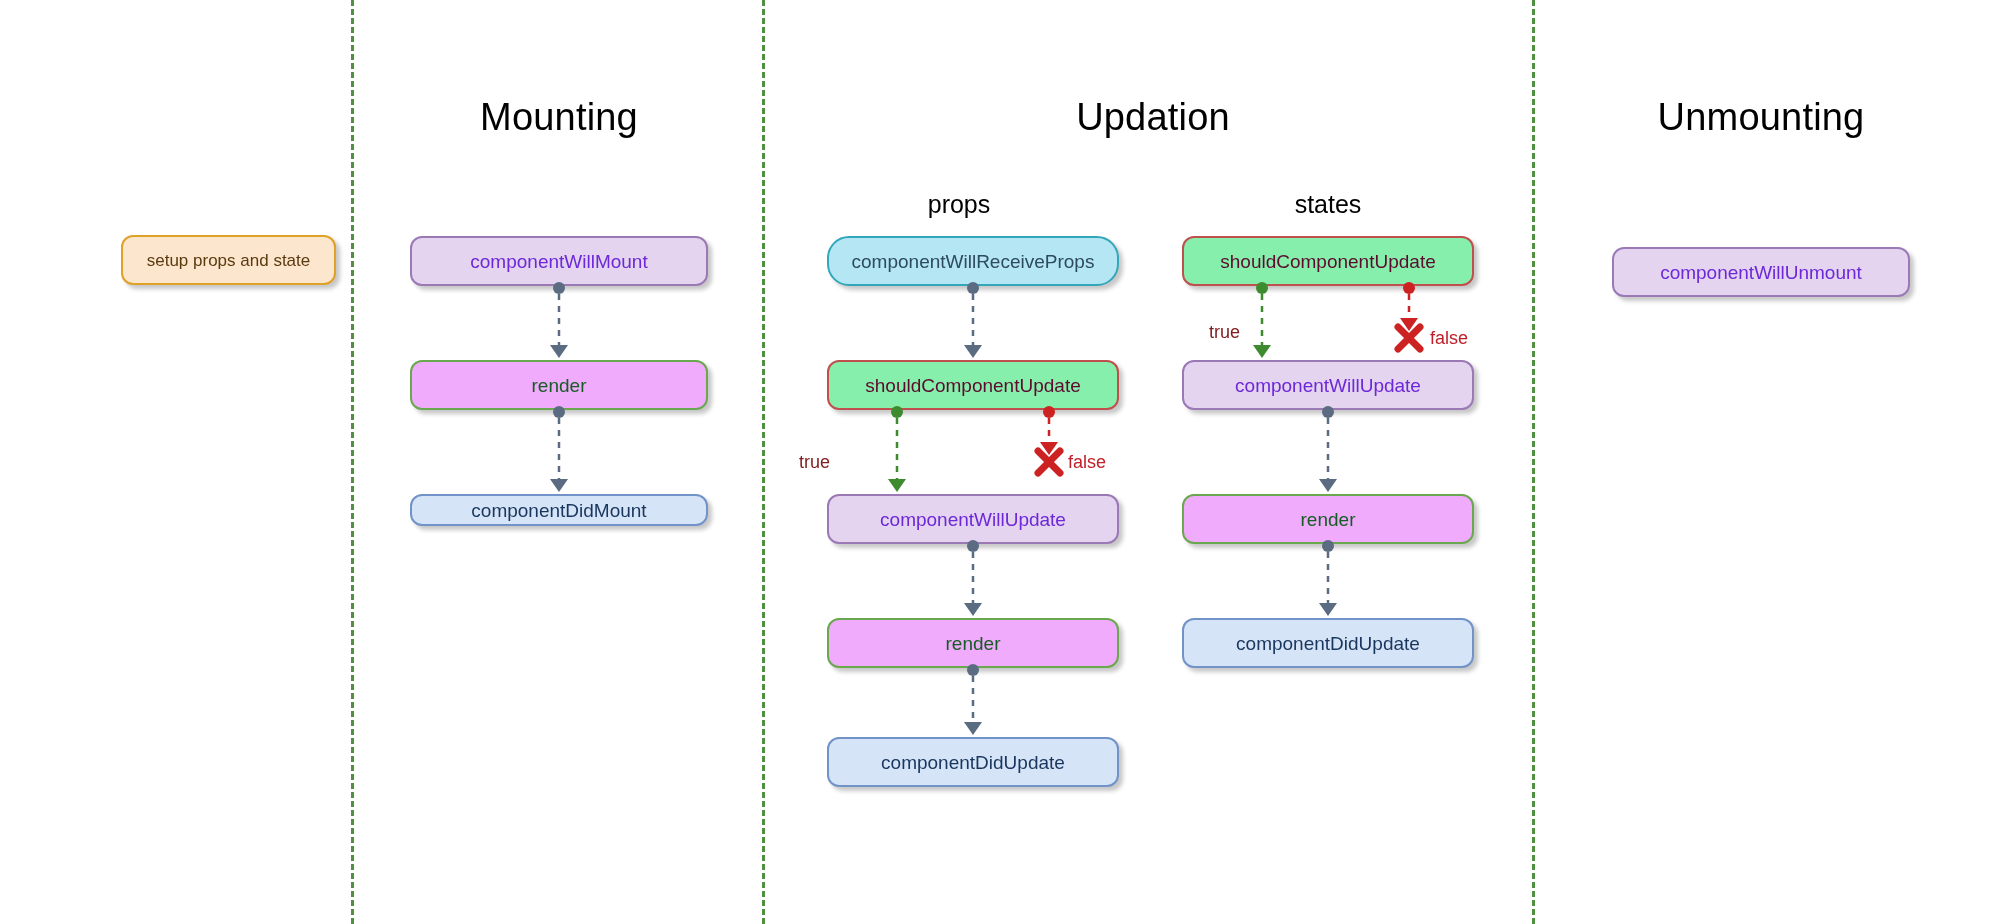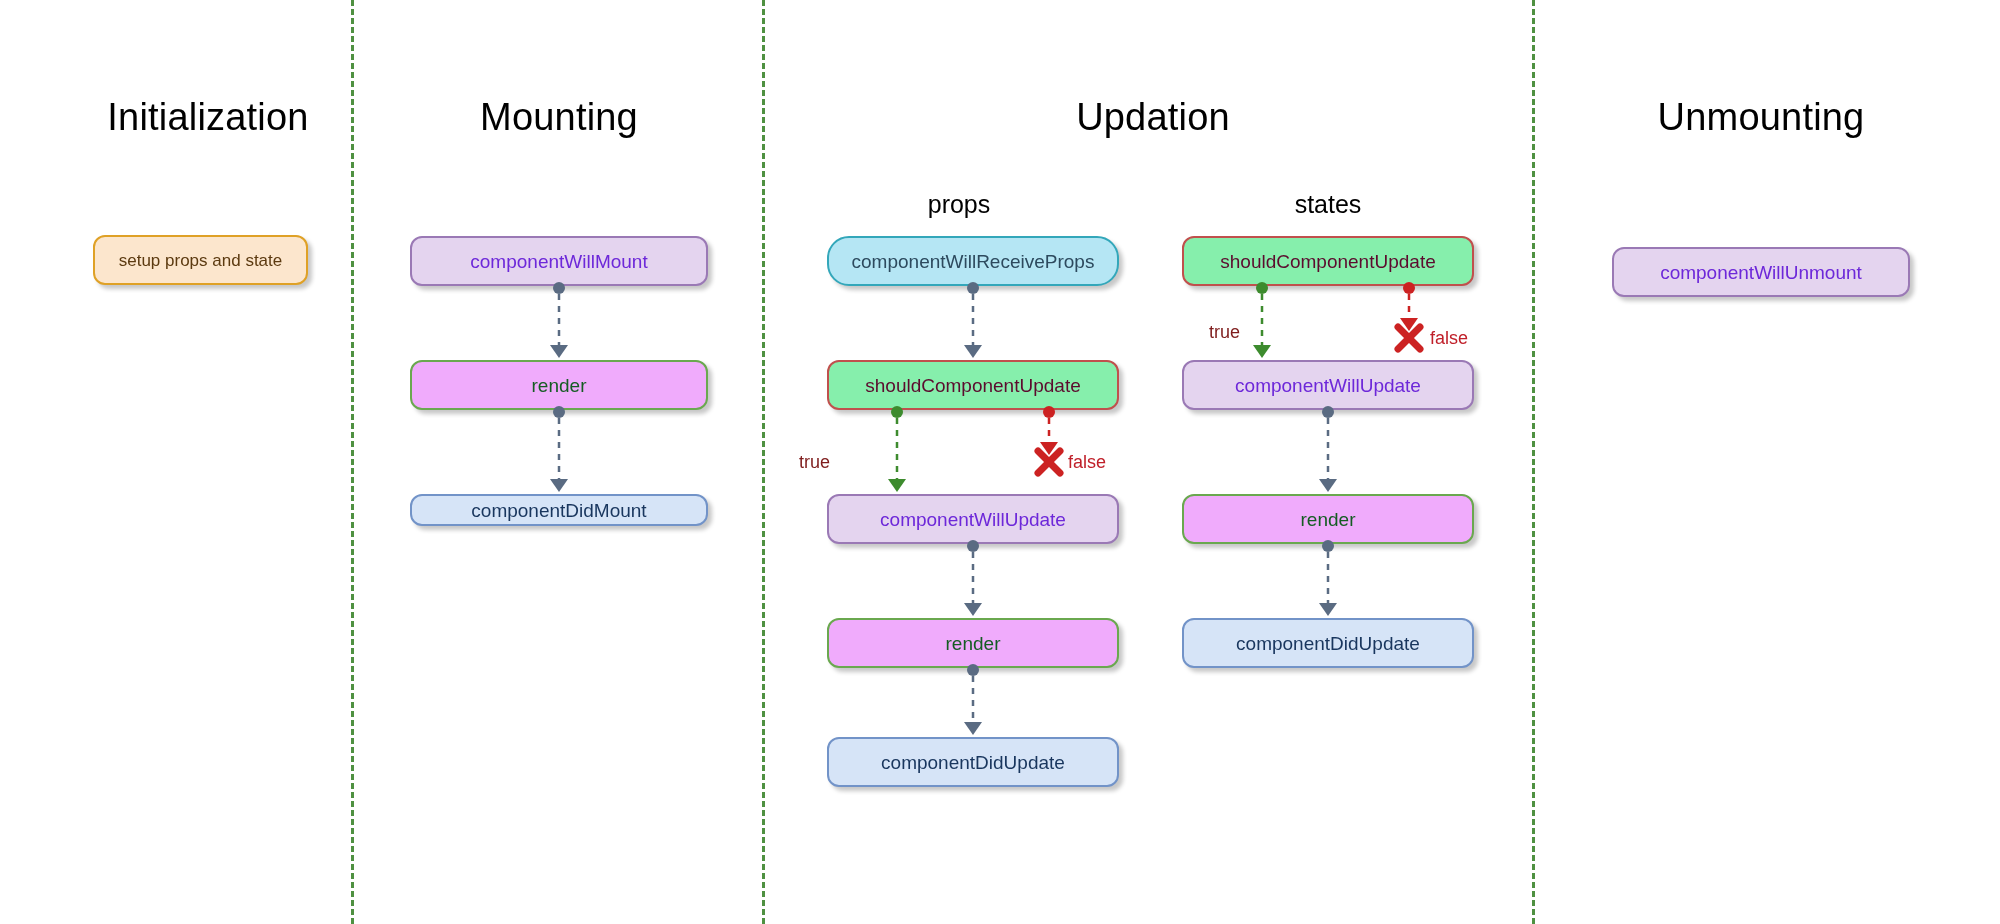--- a/index.html
+++ b/index.html
@@ -59,21 +59,21 @@
     border-radius: 12px;
     border-width: 2px;
     border-style: solid;
     font-size: 19px;
     line-height: 1;
     white-space: nowrap;
     box-shadow: 4px 4px 4px rgba(0,0,0,0.22);
   }
   .node.small { font-size: 17px; }
 
-  .n-orange { background: #fce6cd; border-color: #dfa126; color: #5c3a10; }
+  .n-orange { background: #fce6cd; border-color: #dfa126; color: #5c3a10; margin-left: 28px; }
   .n-purple { background: #e4d4ef; border-color: #9a79b5; color: #6d28d9; }
   .n-green  { background: #f0abfc; border-color: #6aa84f; color: #145c22; }
   .n-blue   { background: #d6e4f7; border-color: #7293c8; color: #19365e; }
   .n-cyan   { background: #b5e6f4; border-color: #33a7ba; color: #2d4a5e; }
   .n-red    { background: #86efac; border-color: #c0504d; color: #5c0b2e; text-align: center; }
 
   
   .conn { position: absolute; }
   .conn svg { display: block; overflow: visible; }
 
@@ -90,21 +90,20 @@
   
   .xmark { position: absolute; }
 </style>
 </head>
 <body>
 
 <div id="stage">
     <div class="divider" style="left: 351px; border-left-color: rgb(79, 145, 65);"></div>
     <div class="divider" style="left: 762px; border-left-color: rgb(79, 145, 65);"></div>
     <div class="divider" style="left: 1532px; border-left-color: rgb(79, 145, 65);"></div>
-    <div class="section-title" style="left: 208px; top: 96px;">Initialization</div>
     <div class="section-title" style="left: 559px; top: 96px;">Mounting</div>
     <div class="section-title" style="left: 1153px; top: 96px;">Updation</div>
     <div class="section-title" style="left: 1761px; top: 96px;">Unmounting</div>
     <div class="sub-title" style="left: 959px; top: 190px;">props</div>
     <div class="sub-title" style="left: 1328px; top: 190px;">states</div>
     <div class="node n-orange small" style="left: 93px; top: 235px; width: 215px; height: 50px;">
       <span>setup props and state</span>
     </div>
     <div class="node n-purple" style="left: 410px; top: 236px; width: 298px; height: 50px;">
       <span>componentWillMount</span>

